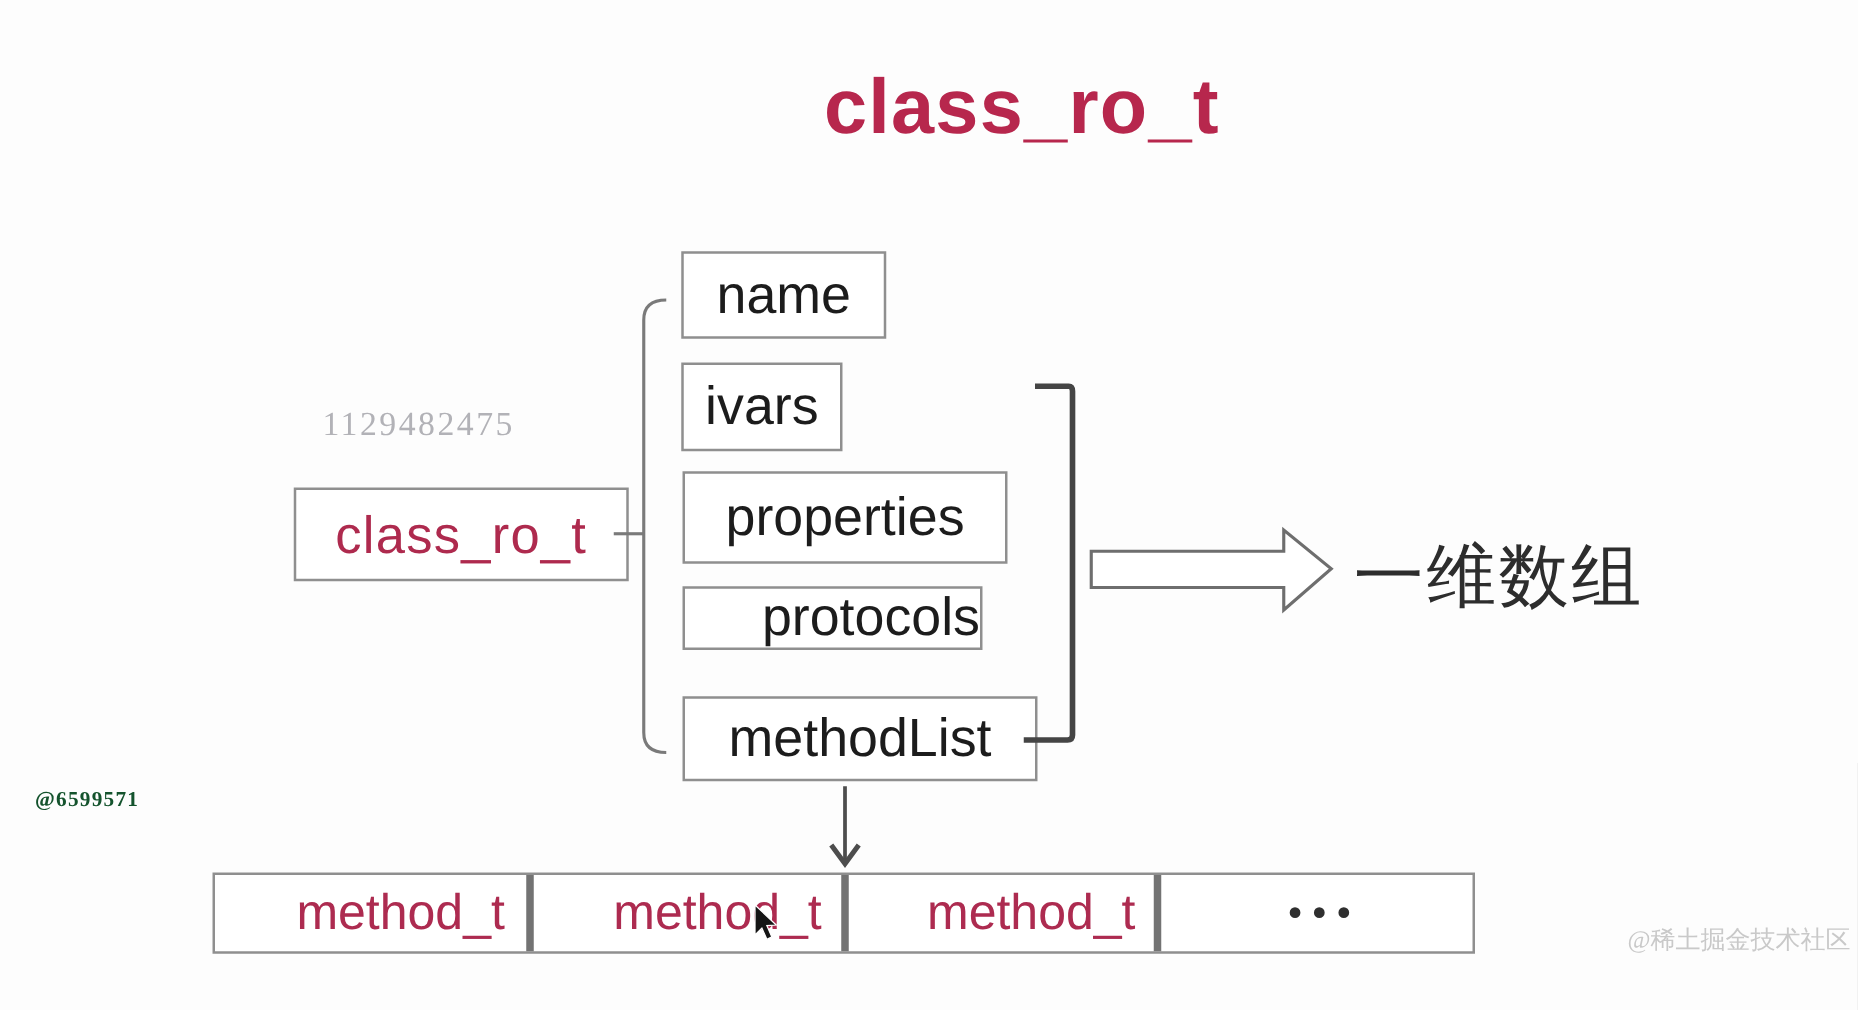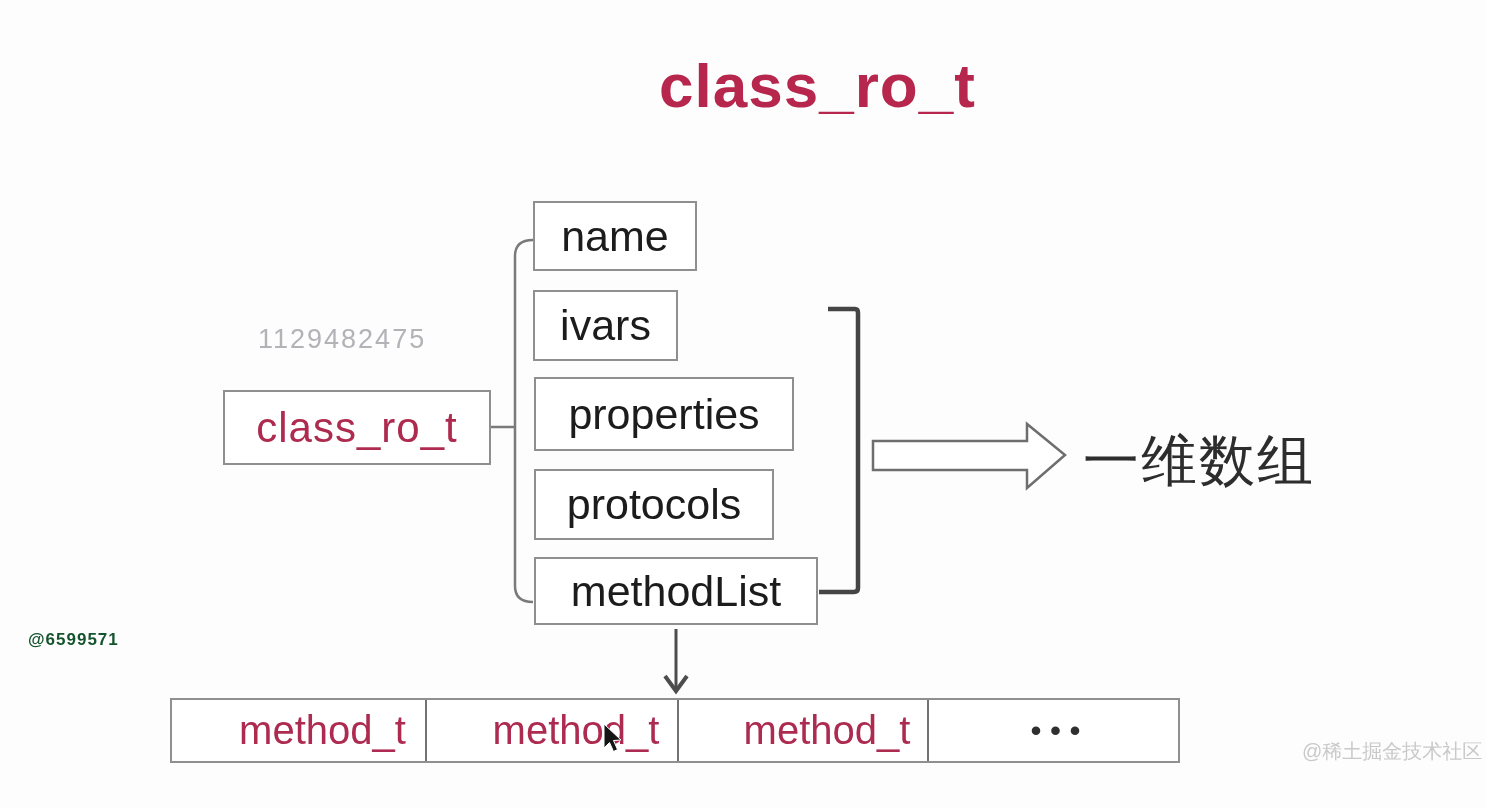--- a/index.html
+++ b/index.html
@@ -17,58 +17,59 @@
     font-size:62px;font-weight:700;
     color:#b7274d;letter-spacing:1px;
     white-space:nowrap;
   }
   .node{
     background:#ffffff;
     border:2px solid #8f8f8f;
     display:flex;align-items:center;justify-content:center;
     box-sizing:border-box;
     white-space:nowrap;
+    margin-left:12px;
   }
   .root-node{
     left:223px;top:390px;width:268px;height:75px;
     font-size:42px;color:#ae2a4e;letter-spacing:1px;
   }
   .field-node{font-size:43px;color:#1c1c1c;}
   .f-name      {left:533px;top:201px;width:164px;height:70px;}
-  .f-ivars     {left:533px;top:290px;width:145px;height:71px;}
+  .f-ivars     {left:533px;top:290px;width:129px;height:71px;}
   .f-properties{left:534px;top:377px;width:260px;height:74px;}
-  .f-protocols {left:534px;top:469px;width:240px;height:71px;}
+  .f-protocols {left:534px;top:469px;width:240px;height:51px;justify-content:flex-end;}
   .f-methodlist{left:534px;top:557px;width:284px;height:68px;}
   .arrow-note{
     left:1083px;top:424px;
     font-size:56px;color:#2d2d2d;letter-spacing:2px;
     white-space:nowrap;
   }
   .method-row{
     left:170px;top:698px;width:1010px;height:65px;
     display:grid;
     grid-template-columns:255px 252px 250px 253px;
     background:#ffffff;
     border:2px solid #8f8f8f;
     box-sizing:border-box;
   }
   .method-cell{
     display:flex;align-items:center;justify-content:center;
-    border-right:2px solid #737373;
+    border-right:6px solid #737373;
     font-size:40px;color:#ad2b50;
     box-sizing:border-box;
     white-space:nowrap;
     padding-left:48px;
   }
   .method-cell:last-child{border-right:none;}
   .dots-cell{
     font-size:30px;font-weight:700;color:#2f2f2f;
     letter-spacing:9px;padding-left:9px;
   }
-  .wm{color:#bdbdc2;white-space:nowrap;}
+  .wm{color:#bdbdc2;white-space:nowrap;font-family:Liberation Serif, serif;}
   .wm-number{left:258px;top:324px;font-size:27px;letter-spacing:2px;color:#b2b2b7;}
   .wm-left{left:28px;top:630px;font-size:17px;font-weight:600;color:#14532d;letter-spacing:1px;}
   .wm-bottom-right{left:1302px;top:738px;font-size:20px;color:#c9c9c9;}
   .overlay{
     position:absolute;left:0;top:0;width:1486px;height:808px;
     pointer-events:none;
   }
 </style>
 </head>
 <body>

